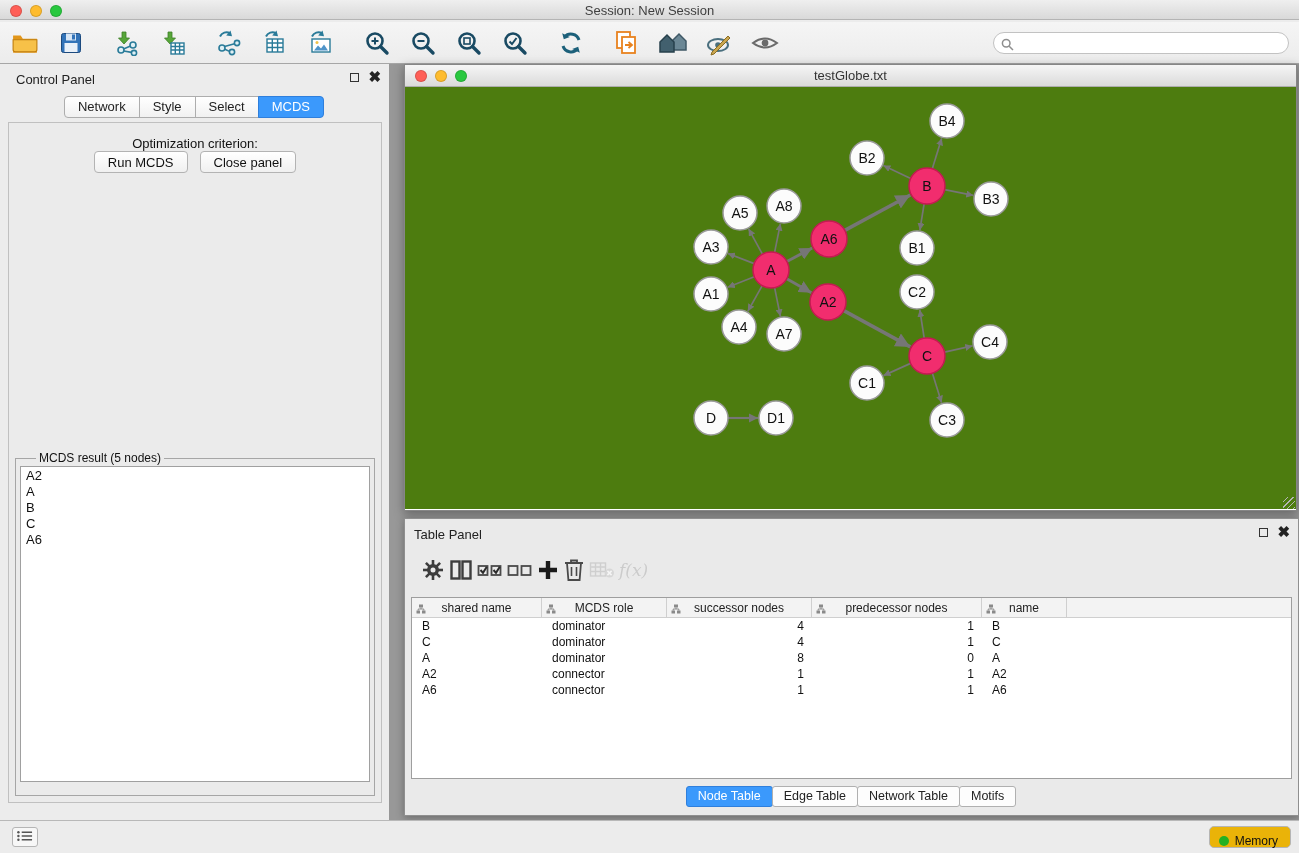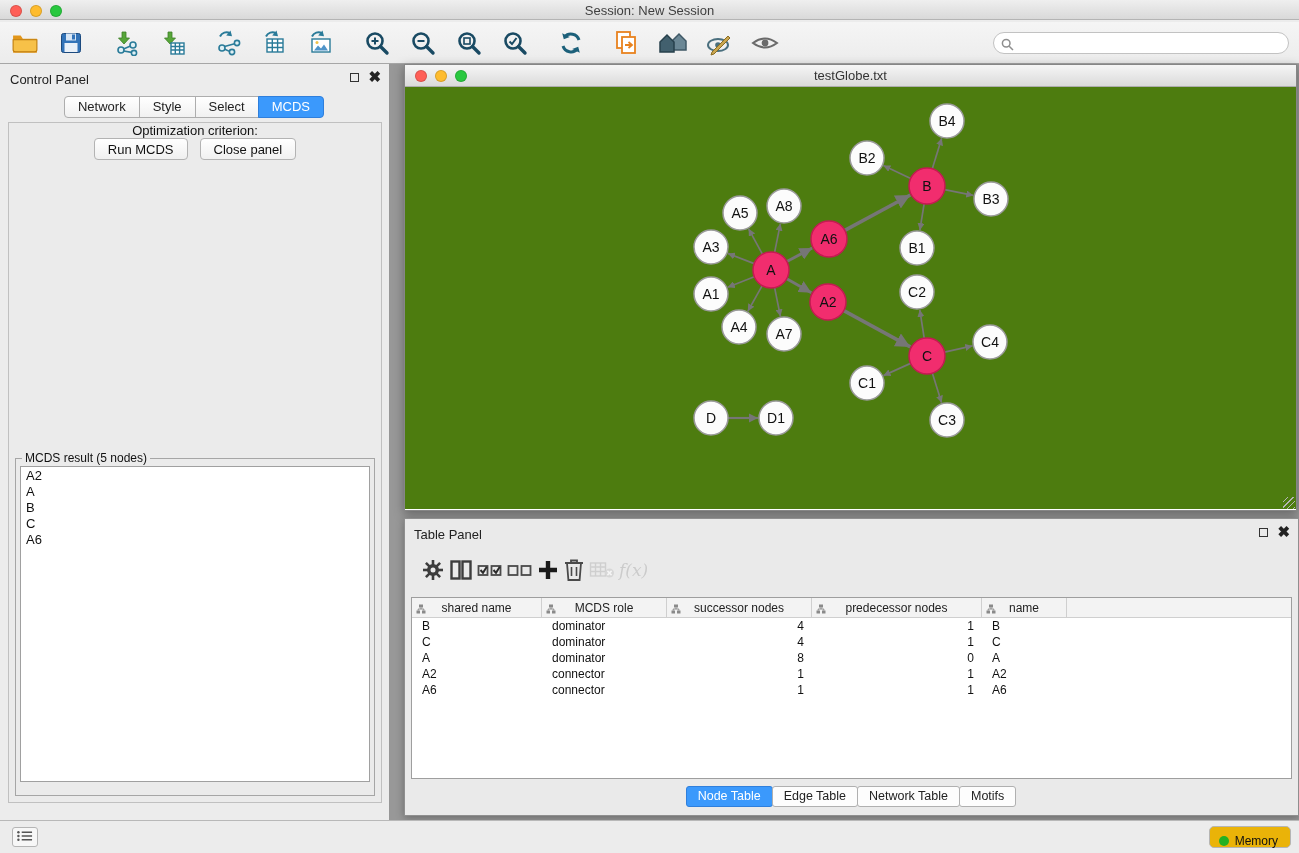--- a/index.html
+++ b/index.html
@@ -22,50 +22,50 @@
   .tb-group { display:flex; align-items:center; gap:16px; margin-right:26px; }
   .tb-icon { width:30px; height:30px; display:flex; align-items:center; justify-content:center; cursor:default; }
   .search-wrap { margin-left:auto; position:relative; }
   .search-input { width:296px; height:22px; border-radius:11px; border:1px solid #c2c2c2;
     padding:0 8px 0 26px; font-size:12px; background:#fff; outline:none; }
   .search-glass { position:absolute; left:8px; top:5px; }
 
   
   .control-panel { position:absolute; left:0; top:64px; width:390px; height:756px;
     background:#ececec; border-right:1px solid #979797; }
-  .cp-header { position:relative; height:32px; }
+  .cp-header { position:relative; height:32px;margin-left:6px; }
   .cp-title { position:absolute; left:10px; top:8px; font-size:13px; color:#222; }
   .win-icons { position:absolute; right:8px; top:7px; display:flex; gap:9px; align-items:center; }
   .float-box { width:9px; height:9px; border:1.5px solid #333; display:inline-block; }
   .close-x { font-size:15px; font-weight:bold; color:#222; line-height:12px; }
   .cp-tabs { display:flex; justify-content:center; }
   .cp-tab { height:22px; line-height:20px; padding:0 13px; font-size:13px;
     background:linear-gradient(#ffffff,#f1f1f1); border:1px solid #adadad; margin-left:-1px; color:#222; }
   .cp-tab:first-child { border-radius:4px 0 0 4px; }
   .cp-tab:last-child { border-radius:0 4px 4px 0; }
   .cp-tab.active { background:#3b99fc; border-color:#2f7fdc; color:#fff; }
   .cp-body { position:absolute; left:8px; right:7px; top:58px; bottom:17px;
     border:1px solid #c0c0c0; background:#ebebeb; display:flex; flex-direction:column; align-items:center; }
-  .crit-label { font-size:13px; color:#111; }
+  .crit-label { margin-top:13px; font-size:13px; color:#111; }
   .combo { position:relative; margin-top:9px; width:312px; height:24px; background:#fff;
     border:1px solid #adadad; border-radius:4px; }
   .combo-text { font-size:13px; line-height:22px; padding-left:8px; color:#111;
     white-space:nowrap; overflow:hidden; }
   .stepper { position:absolute; right:1px; top:1px; bottom:1px; width:17px; border-radius:3px;
     background:linear-gradient(#6fb5fd,#2e7ef0); display:flex; flex-direction:column;
     align-items:center; justify-content:center; gap:2px; }
   .tri-up { width:0; height:0; border-left:3.5px solid transparent; border-right:3.5px solid transparent; border-bottom:4.5px solid #fff; }
   .tri-down { width:0; height:0; border-left:3.5px solid transparent; border-right:3.5px solid transparent; border-top:4.5px solid #fff; }
   .btn-row { display:flex; gap:12px; }
   .btn { height:22px; padding:0 13px; font-size:13px; color:#111;
     background:linear-gradient(#ffffff,#f0f0f0); border:1px solid #b3b3b3; border-radius:4px; }
   .cp-spacer { flex:1; }
   .result-fieldset { width:calc(100% - 12px); height:345px; margin:0 6px 6px;
     border:1px solid #a6a6a6; padding:1px 4px 5px; }
-  .result-fieldset legend { font-size:12px; color:#111; padding:0 3px; margin-left:2px; }
+  .result-fieldset legend { font-size:12px; color:#111; padding:0 3px; margin-left:16px; }
   .result-list { width:100%; height:316px; background:#fff; border:1px solid #a0a0a0;
     font-size:13px; padding:1px 5px; overflow:auto; }
   .result-item { line-height:16px; color:#111; }
 
   
   .desktop { position:absolute; left:390px; top:64px; width:909px; height:756px; background:#989898; }
   .net-window { position:absolute; left:14px; top:0; width:893px; height:447px;
     background:#fff; border:1px solid #868686; box-shadow:0 3px 10px rgba(0,0,0,.35); }
   .net-titlebar { position:relative; height:22px;
     background:linear-gradient(#f6f6f6,#dadada); border-bottom:1px solid #adadad; }

